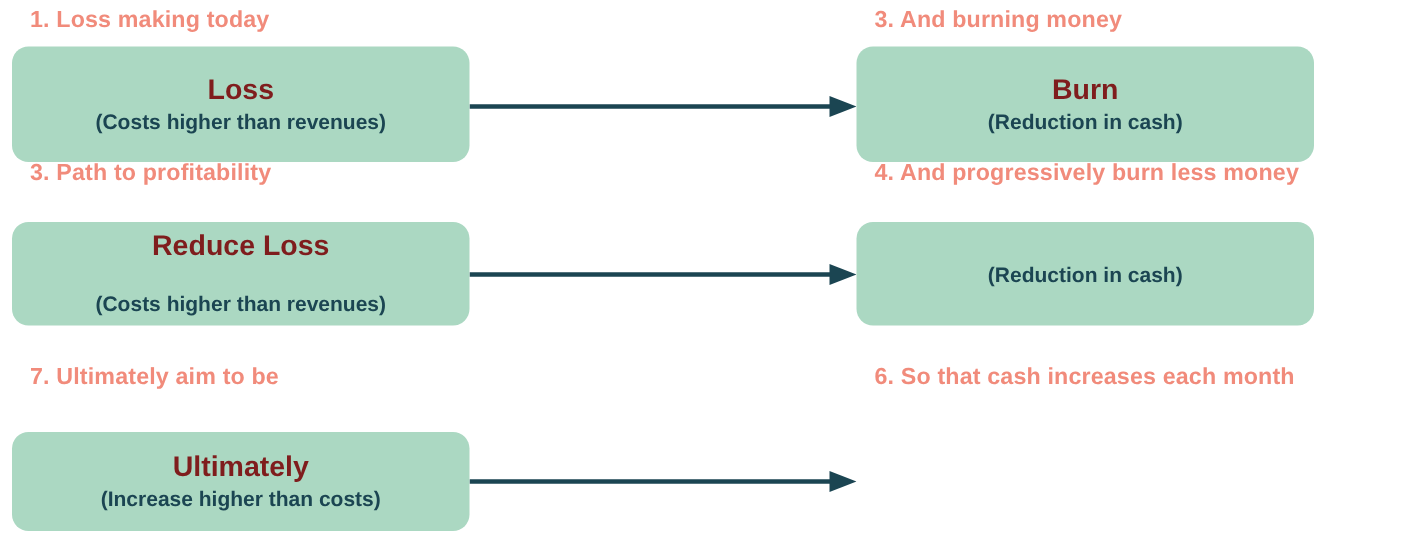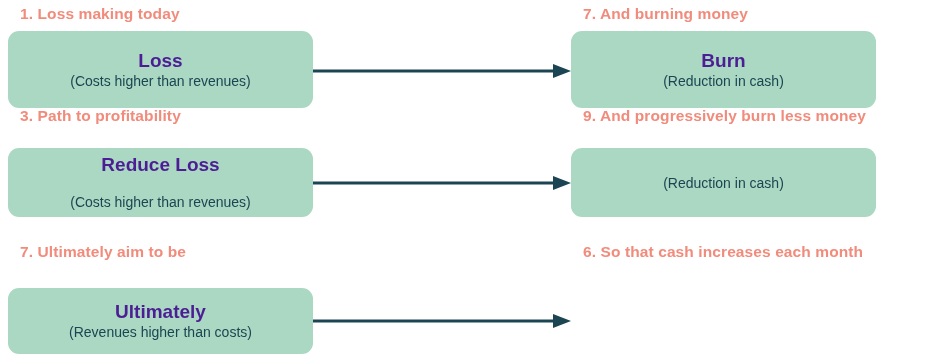--- a/index.html
+++ b/index.html
@@ -59,25 +59,25 @@
     padding: 4px 10px;
   }
   .box-left  { left: 8px;   width: 305px; }
   .box-right { left: 571px; width: 305px; }
 
   .box-title {
     font-size: 19px;
     font-weight: bold;
     line-height: 1.15;
     text-align: center;
-    color: #4c1d95;
+    color: #7f1d1d;
   }
   .box-sub {
     font-size: 14px;
-    font-weight: normal;
+    font-weight: bold;
     line-height: 1.2;
     text-align: center;
     margin-top: 1px;
     color: #1b4552;
   }
 
   
   .row-1 .box { top: 31px; height: 77px; }
   .row-2 .box { top: 46px; height: 69px; gap: 17px; }
   .row-3 .box { top: 50px; height: 66px; }
@@ -97,21 +97,21 @@
 </style>
 </head>
 <body>
 
 <div class="diagram">
 
   <div class="row row-1">
 
     <div class="caption caption-left">1. Loss making today</div>
 
-    <div class="caption caption-right">7. And burning money</div>
+    <div class="caption caption-right">3. And burning money</div>
 
     <div class="box box-left">
       <div class="box-title">Loss</div>
       <div class="box-sub">(Costs higher than revenues)</div>
     </div>
 
     <div class="arrow">
       <svg width="258" height="20" viewBox="0 0 258 20" aria-hidden="true">
         <line x1="0" y1="10" x2="243" y2="10" stroke="#1b4552" stroke-width="3"></line>
         <polygon points="240,3 258,10 240,17" fill="#1b4552"></polygon>
@@ -121,21 +121,21 @@
     <div class="box box-right">
       <div class="box-title">Burn</div>
       <div class="box-sub">(Reduction in cash)</div>
     </div>
   </div>
 
   <div class="row row-2">
 
     <div class="caption caption-left">3. Path to profitability</div>
 
-    <div class="caption caption-right">9. And progressively burn less money</div>
+    <div class="caption caption-right">4. And progressively burn less money</div>
 
     <div class="box box-left">
       <div class="box-title">Reduce Loss</div>
       <div class="box-sub">(Costs higher than revenues)</div>
     </div>
 
     <div class="arrow">
       <svg width="258" height="20" viewBox="0 0 258 20" aria-hidden="true">
         <line x1="0" y1="10" x2="243" y2="10" stroke="#1b4552" stroke-width="3"></line>
         <polygon points="240,3 258,10 240,17" fill="#1b4552"></polygon>
@@ -148,21 +148,21 @@
   </div>
 
   <div class="row row-3">
 
     <div class="caption caption-left">7. Ultimately aim to be</div>
 
     <div class="caption caption-right">6. So that cash increases each month</div>
 
     <div class="box box-left">
       <div class="box-title">Ultimately</div>
-      <div class="box-sub">(Revenues higher than costs)</div>
+      <div class="box-sub">(Increase higher than costs)</div>
     </div>
 
     <div class="arrow">
       <svg width="258" height="20" viewBox="0 0 258 20" aria-hidden="true">
         <line x1="0" y1="10" x2="243" y2="10" stroke="#1b4552" stroke-width="3"></line>
         <polygon points="240,3 258,10 240,17" fill="#1b4552"></polygon>
       </svg>
     </div>
 
   </div>

